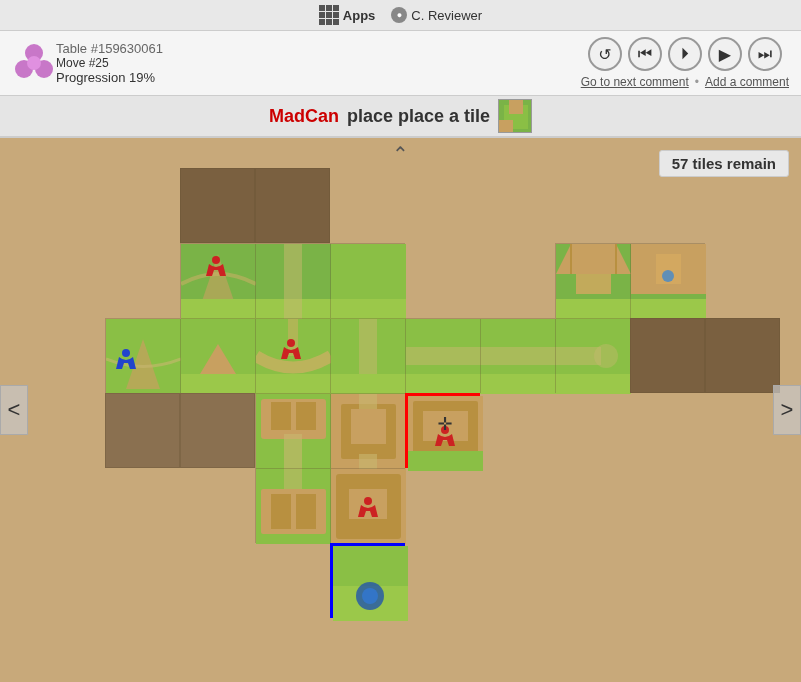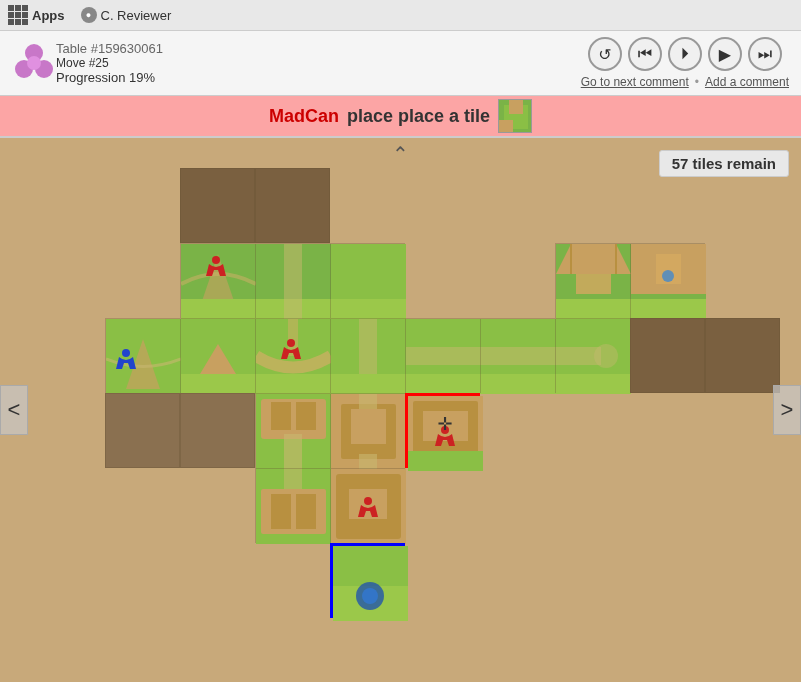--- a/index.html
+++ b/index.html
@@ -2,21 +2,21 @@
 <html><head>
   <meta charset="utf-8">
   <style>
     * { box-sizing: border-box; margin: 0; padding: 0; }
     body { width: 801px; height: 682px; overflow: hidden; font-family: Arial, sans-serif; background: #c8a97a; }
 
     
     #topbar {
       display: flex; align-items: center; height: 31px;
       background: #e8e8e8; border-bottom: 1px solid #ccc;
-      padding: 0 8px; gap: 16px;
+      padding: 0 8px; gap: 16px; justify-content: center;
     }
     #topbar .apps-icon { display: flex; align-items: center; gap: 4px; font-size: 13px; font-weight: bold; color: #333; cursor: pointer; }
     #topbar .apps-grid { display: grid; grid-template-columns: repeat(3,6px); grid-template-rows: repeat(3,6px); gap:1px; }
     #topbar .apps-grid span { width:6px; height:6px; background:#555; display:block; }
     #topbar .reviewer { display: flex; align-items: center; gap: 4px; font-size: 13px; color: #333; }
     #topbar .reviewer-icon { width:16px; height:16px; border-radius:50%; background:#888; display:flex; align-items:center; justify-content:center; font-size:9px; color:white; }
 
     
     #infobar {
       display: flex; align-items: center; height: 65px;
@@ -32,21 +32,21 @@
       width:34px; height:34px; border-radius:50%; border:2px solid #999;
       background: #f0f0f0; cursor:pointer; display:flex; align-items:center; justify-content:center;
       font-size:16px; color:#333;
     }
     #infobar .comment-row { display:flex; align-items:center; gap:6px; font-size:12px; }
     #infobar .comment-row a { color:#555; text-decoration:underline; cursor:pointer; }
     #infobar .comment-row span { color:#999; }
 
     
     #statusbar {
-      background: #fca5a5; border-bottom: 2px solid #ccc;
+      background: #e5e5e5; border-bottom: 2px solid #ccc;
       padding: 6px 12px; display:flex; align-items:center; justify-content:center; gap:8px;
       height: 42px;
     }
     #statusbar .player-name { color: #cc0000; font-size:18px; font-weight:bold; }
     #statusbar .action { font-size:18px; color:#333; font-weight:bold; }
     #statusbar .tile-preview { width:34px; height:34px; border:1px solid #999; background:#7ab347; overflow:hidden; }
 
     
     #gamearea {
       width:801px; height: 682px - 31px - 65px - 42px; 

